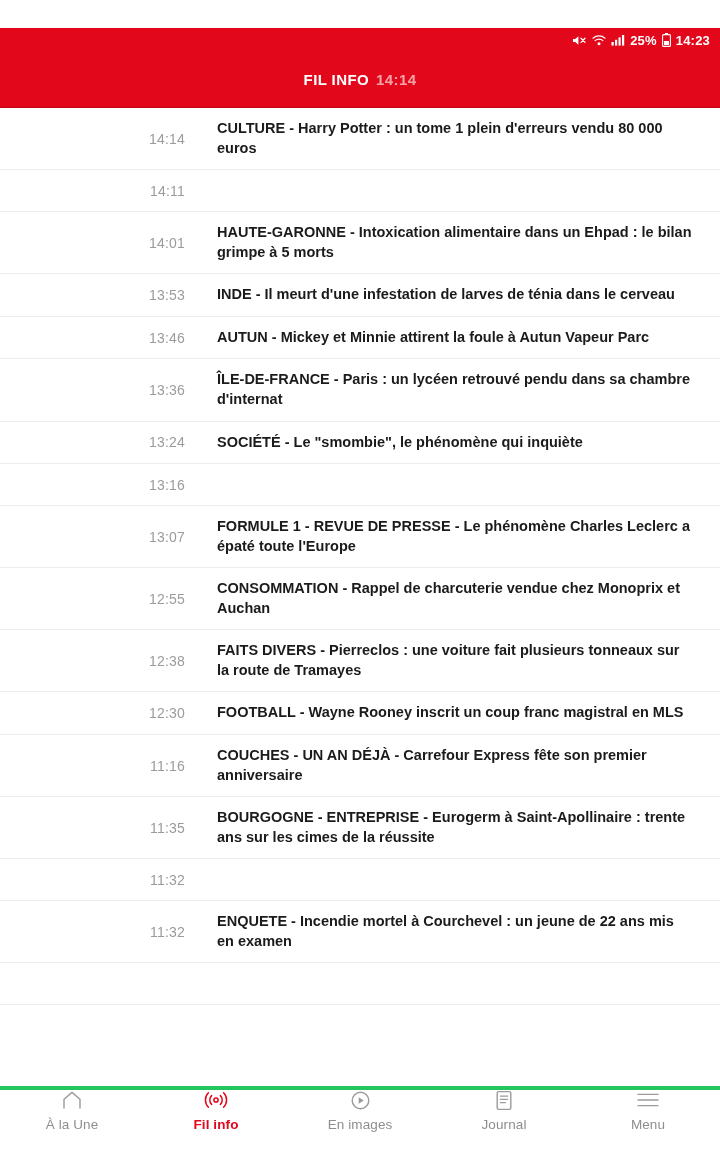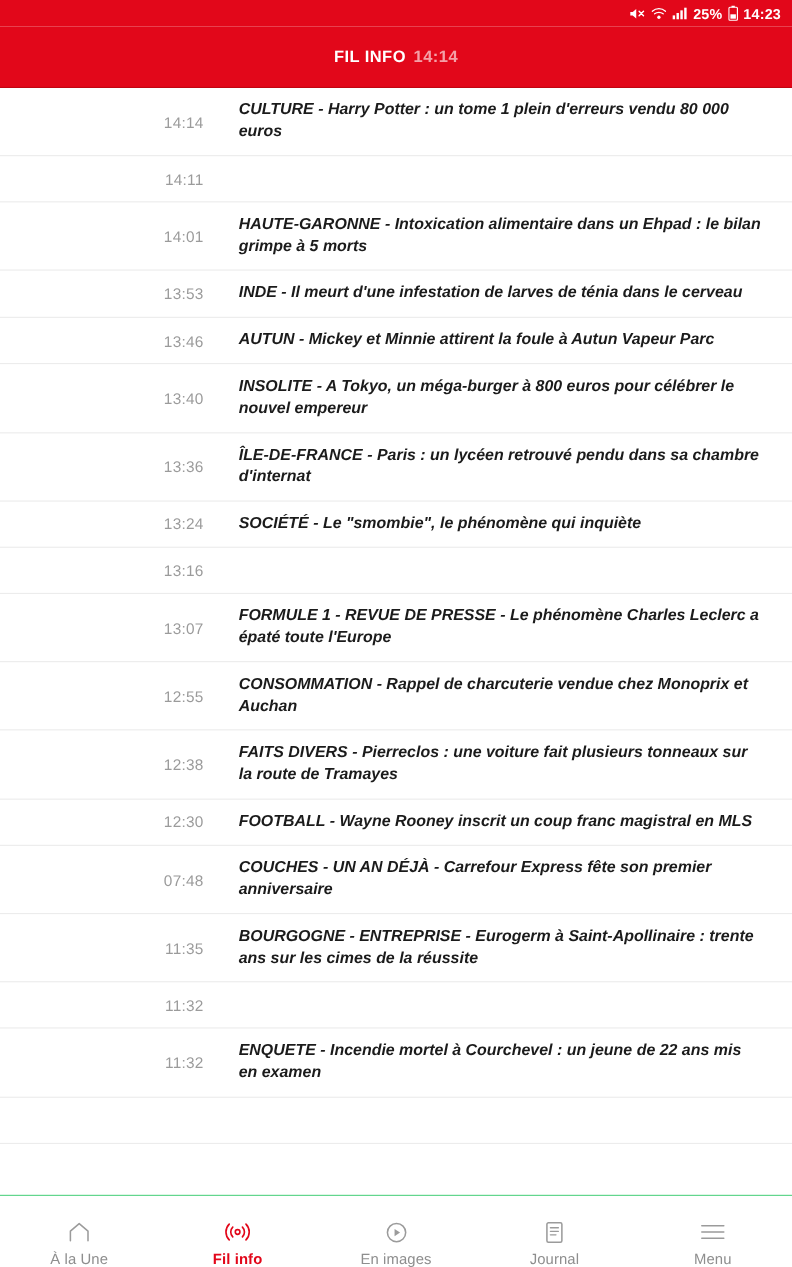--- a/index.html
+++ b/index.html
@@ -8,21 +8,21 @@
     background: #ffffff;
     font-family: "Liberation Sans", sans-serif;
     overflow: hidden;
   }
   #app { width: 720px; height: 1152px; position: relative; display: flex; flex-direction: column; background:#fff; }
 
   
   .statusbar {
     height: 24px; background: #e2071a; color: #ffffff;
     display: flex; align-items: center; justify-content: flex-end;
-    padding: 0 10px; gap: 5px; flex: 0 0 24px;
+    padding: 0 10px; gap: 5px; flex: 0 0 24px; margin-top: 28px;
   }
   .statusbar .si { display: flex; align-items: center; }
   .statusbar .txt { font-size: 13px; font-weight: bold; letter-spacing: .2px; line-height: 1; }
   .statusbar svg { display: block; }
 
   
   .header {
     flex: 0 0 56px; background: #e2071a;
     display: flex; align-items: center; justify-content: center;
     border-bottom: 1px solid #c00512;
@@ -37,27 +37,27 @@
     border-bottom: 1px solid #ececec;
     min-height: 42px;
     padding: 11px 18px 11px 0;
   }
   .row .time {
     flex: 0 0 185px; text-align: right;
     font-size: 14px; color: #9b9b9b; padding-right: 0; letter-spacing: .2px;
   }
   .row .headline {
     flex: 1 1 auto; padding-left: 32px; padding-right: 10px;
-    font-size: 14.5px; font-weight: bold; color: #1b1b1b; line-height: 1.35; font-style: italic;
+    font-size: 14.5px; font-weight: bold; color: #1b1b1b; line-height: 1.35;
   }
 
   
   .tabbar {
-    flex: 0 0 66px; background: #ffffff; border-top: 1px solid #22c55e;
-    display: flex; align-items: flex-end;
+    flex: 0 0 66px; background: #ffffff; border-top: 4px solid #22c55e;
+    display: flex; align-items: flex-start;
   }
   .tab {
     flex: 1 1 0; display: flex; flex-direction: column;
     align-items: center; justify-content: center; gap: 7px;
     color: #9b9b9b;
   }
   .tab .lbl { font-size: 13.5px; color: #8e8e8e; letter-spacing: .1px; }
   .tab.active .lbl { color: #e2071a; font-weight: bold; }
   .tab svg { display: block; }
   .tab .ico { height: 20px; display: flex; align-items: center; justify-content: center; }
@@ -119,24 +119,20 @@
       </div>
       <div class="row">
         <div class="time">13:53</div>
         <div class="headline">INDE - Il meurt d'une infestation de larves de ténia dans le cerveau</div>
       </div>
       <div class="row">
         <div class="time">13:46</div>
         <div class="headline">AUTUN - Mickey et Minnie attirent la foule à Autun Vapeur Parc</div>
       </div>
       <div class="row">
-        <div class="time">13:40</div>
-        <div class="headline">INSOLITE - A Tokyo, un méga-burger à 800 euros pour célébrer le nouvel empereur</div>
-      </div>
-      <div class="row">
         <div class="time">13:36</div>
         <div class="headline">ÎLE-DE-FRANCE - Paris : un lycéen retrouvé pendu dans sa chambre d'internat</div>
       </div>
       <div class="row">
         <div class="time">13:24</div>
         <div class="headline">SOCIÉTÉ - Le "smombie", le phénomène qui inquiète</div>
       </div>
       <div class="row">
         <div class="time">13:16</div>
       </div>
@@ -150,21 +146,21 @@
       </div>
       <div class="row">
         <div class="time">12:38</div>
         <div class="headline">FAITS DIVERS - Pierreclos : une voiture fait plusieurs tonneaux sur la route de Tramayes</div>
       </div>
       <div class="row">
         <div class="time">12:30</div>
         <div class="headline">FOOTBALL - Wayne Rooney inscrit un coup franc magistral en MLS</div>
       </div>
       <div class="row">
-        <div class="time">07:48</div>
+        <div class="time">11:16</div>
         <div class="headline">COUCHES - UN AN DÉJÀ - Carrefour Express fête son premier anniversaire</div>
       </div>
       <div class="row">
         <div class="time">11:35</div>
         <div class="headline">BOURGOGNE - ENTREPRISE - Eurogerm à Saint-Apollinaire : trente ans sur les cimes de la réussite</div>
       </div>
       <div class="row">
         <div class="time">11:32</div>
       </div>
       <div class="row">

